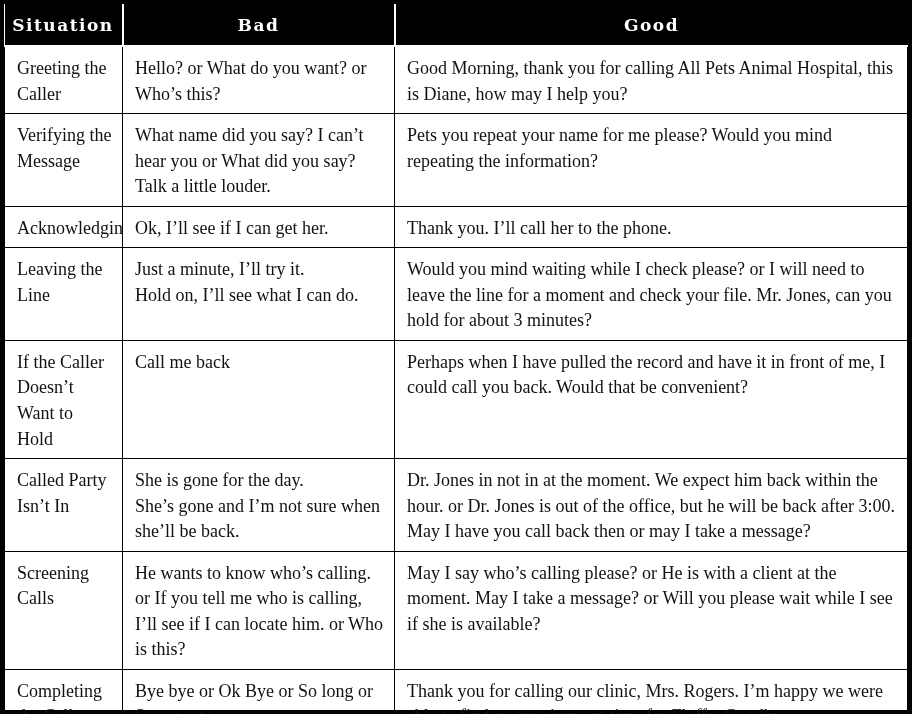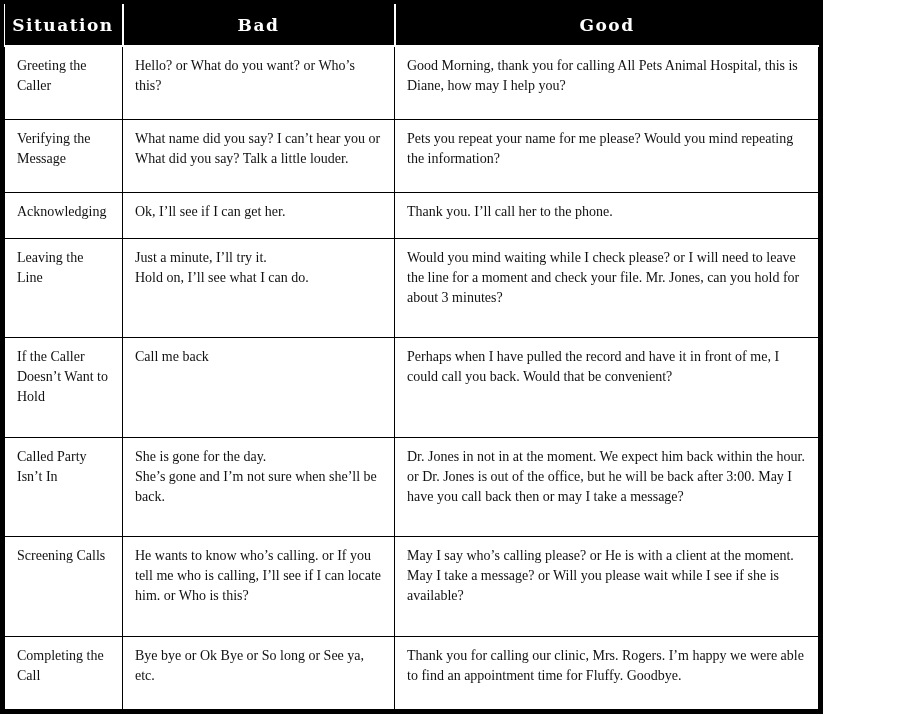--- a/index.html
+++ b/index.html
@@ -1,20 +1,20 @@
 <!DOCTYPE html>
 <html><head>
 <meta charset="utf-8">
 <style>
   * { box-sizing: border-box; }
   html, body { margin: 0; padding: 0; background: #ffffff; }
   body { font-family: "Liberation Serif", serif; color: #111; }
 
   .page {
-    width: 823px;
+    width: 912px;
     height: 714px;
     border: 4px solid #000;
     background: #fff;
   }
 
   table.etiquette {
     width: 100%;
     height: 100%;
     border-collapse: collapse;
     table-layout: fixed;
@@ -37,21 +37,21 @@
     border-right: 2px solid #fff;
     border-bottom: 2px solid #fff;
     padding: 4px 6px;
   }
   thead th:last-child { border-right: none; }
 
   tbody td {
     border: 1px solid #000;
     vertical-align: top;
     padding: 9px 10px 6px 12px;
-    font-size: 14px;
+    font-size: 18px;
     line-height: 1.42;
     white-space: pre-line;
     overflow: hidden;
   }
 
   tr.r-short td { height: 37px; margin-top: 36px; }
   tr.r-med   td { height: 59px; }
   tr.r-tall  td { height: 80px; }
 </style>
 </head>

